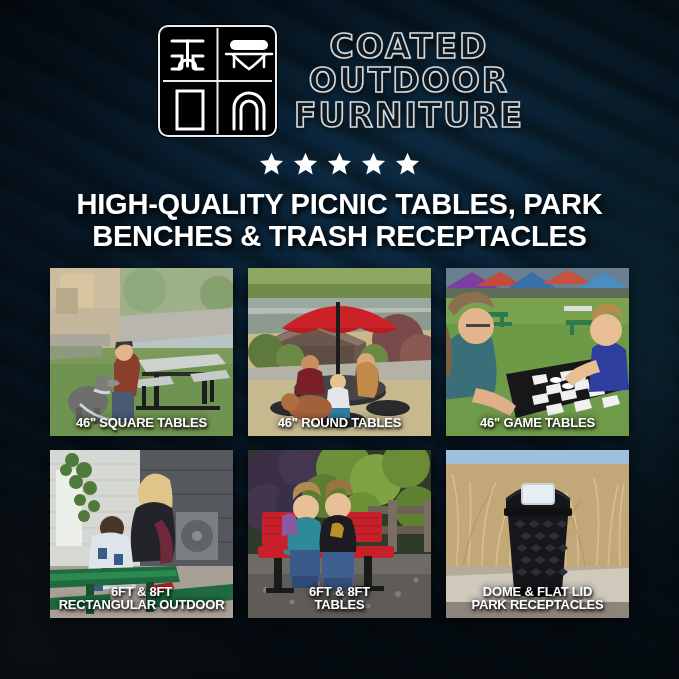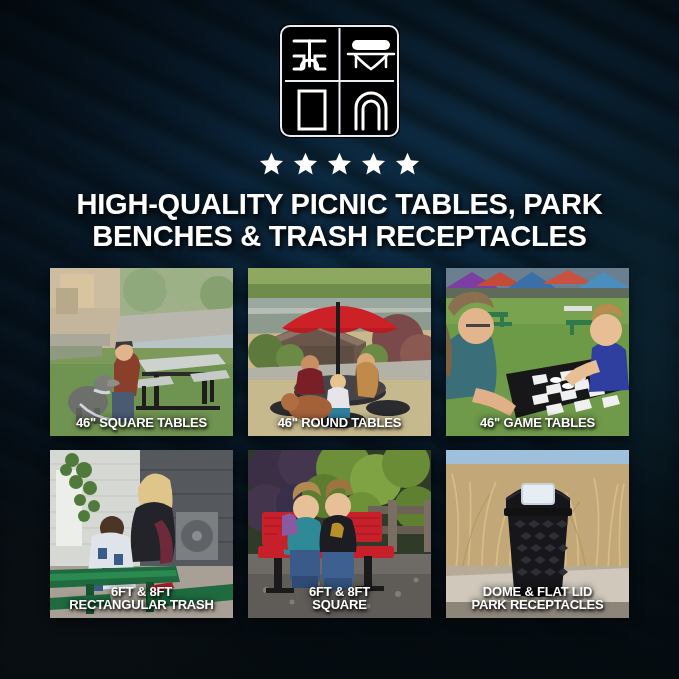--- a/index.html
+++ b/index.html
@@ -119,20 +119,25 @@
 
           <g fill="none" stroke="#fff" stroke-width="3">
             <rect x="22" y="69" width="26" height="38"></rect>
           </g>
 
           <g fill="none" stroke="#fff" stroke-width="3" stroke-linecap="round">
             <path d="M79 107 V86 a15 15 0 0 1 30 0 v21"></path>
             <path d="M86 107 V87 a8 8 0 0 1 16 0 v20"></path>
           </g>
         </svg>
+      </span>
+      <span class="logo-words">
+        <span class="logo-word">COATED</span>
+        <span class="logo-word">OUTDOOR</span>
+        <span class="logo-word">FURNITURE</span>
       </span>
     </div>
 
     <div class="stars">
       <span class="star">
           <svg viewBox="0 0 24 24" width="25" height="25">
             <path d="M12 1.6l3.2 7.3 7.9.7-6 5.2 1.8 7.7L12 18.3 5.1 22.5l1.8-7.7-6-5.2 7.9-.7z" fill="#fff"></path>
           </svg>
         </span>
       <span class="star">
@@ -411,21 +416,21 @@
               <rect x="36" y="134" width="8" height="30" fill="#17532f"></rect>
               <rect x="96" y="132" width="8" height="30" fill="#17532f"></rect>
               <path d="M96 142 L183 134 L183 150 L100 158z" fill="#1f6b3f"></path>
               <path d="M0 148 L60 144 L62 156 L0 160z" fill="#1f6b3f"></path>
             </g>
             <path d="M100 136 l22 -4 l2 6 l-22 5z" fill="#b8202a"></path>
           </svg>
         </div>
         <div class="cap">
           <span>6FT &amp; 8FT</span>
-          <span class="l2">RECTANGULAR TRASH</span>
+          <span class="l2">RECTANGULAR OUTDOOR</span>
         </div>
       </div>
 
       <div class="cell">
         <div class="scene">
           <svg viewBox="0 0 183 168" width="183" height="168">
             <rect width="183" height="168" fill="#4a4f46"></rect>
             <rect x="0" y="0" width="183" height="110" fill="#2f3a28"></rect>
             <circle cx="24" cy="22" r="26" fill="#3b2f45"></circle>
             <circle cx="54" cy="14" r="24" fill="#45364f"></circle>
@@ -491,21 +496,21 @@
               <path d="M78 48 q12 -18 26 -4 q0 -16 -14 -15 q-14 1 -12 19z" fill="#9c7440"></path>
               <path d="M76 70 q14 -10 28 0 q6 18 4 32 l-36 0 q-2 -20 4 -32z" fill="#1c1c22"></path>
               <rect x="74" y="102" width="32" height="30" fill="#3e6090"></rect>
               <rect x="76" y="128" width="28" height="12" fill="#34507a"></rect>
               <path d="M84 74 q8 -4 12 4 l-2 10 -12 -2z" fill="#b8902a"></path>
             </g>
           </svg>
         </div>
         <div class="cap">
           <span>6FT &amp; 8FT</span>
-          <span class="l2">SQUARE</span>
+          <span class="l2">TABLES</span>
         </div>
       </div>
 
       <div class="cell">
         <div class="scene">
           <svg viewBox="0 0 183 168" width="183" height="168">
             <rect width="183" height="168" fill="#c8b894"></rect>
             <rect x="0" y="0" width="183" height="22" fill="#9ec0dc"></rect>
 
             <rect x="0" y="14" width="183" height="112" fill="#c2a878"></rect>

